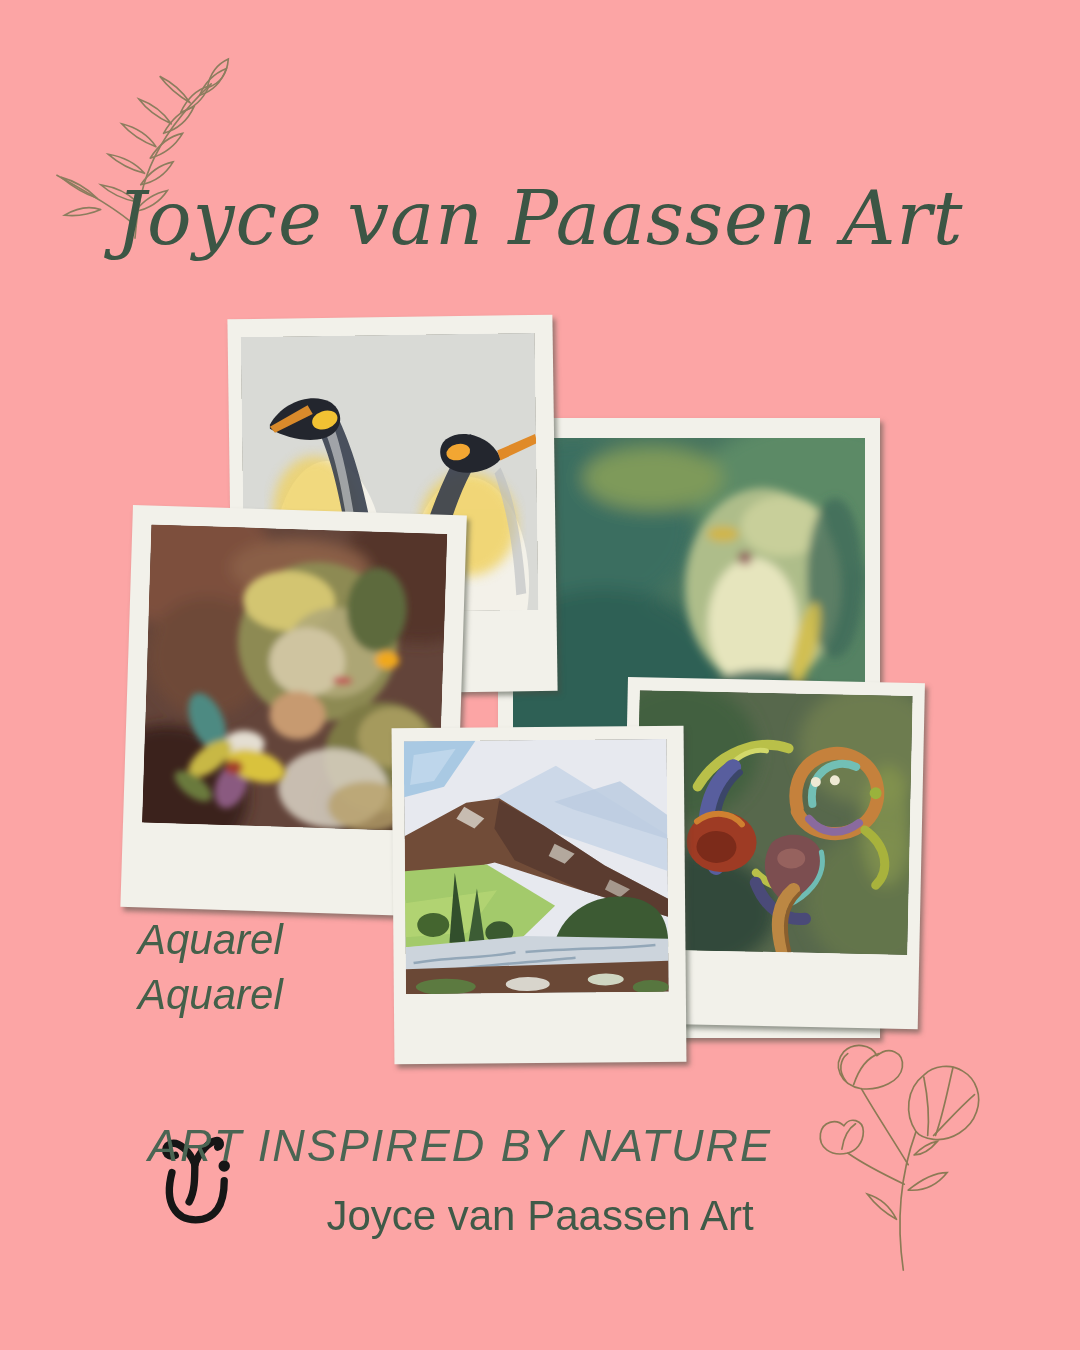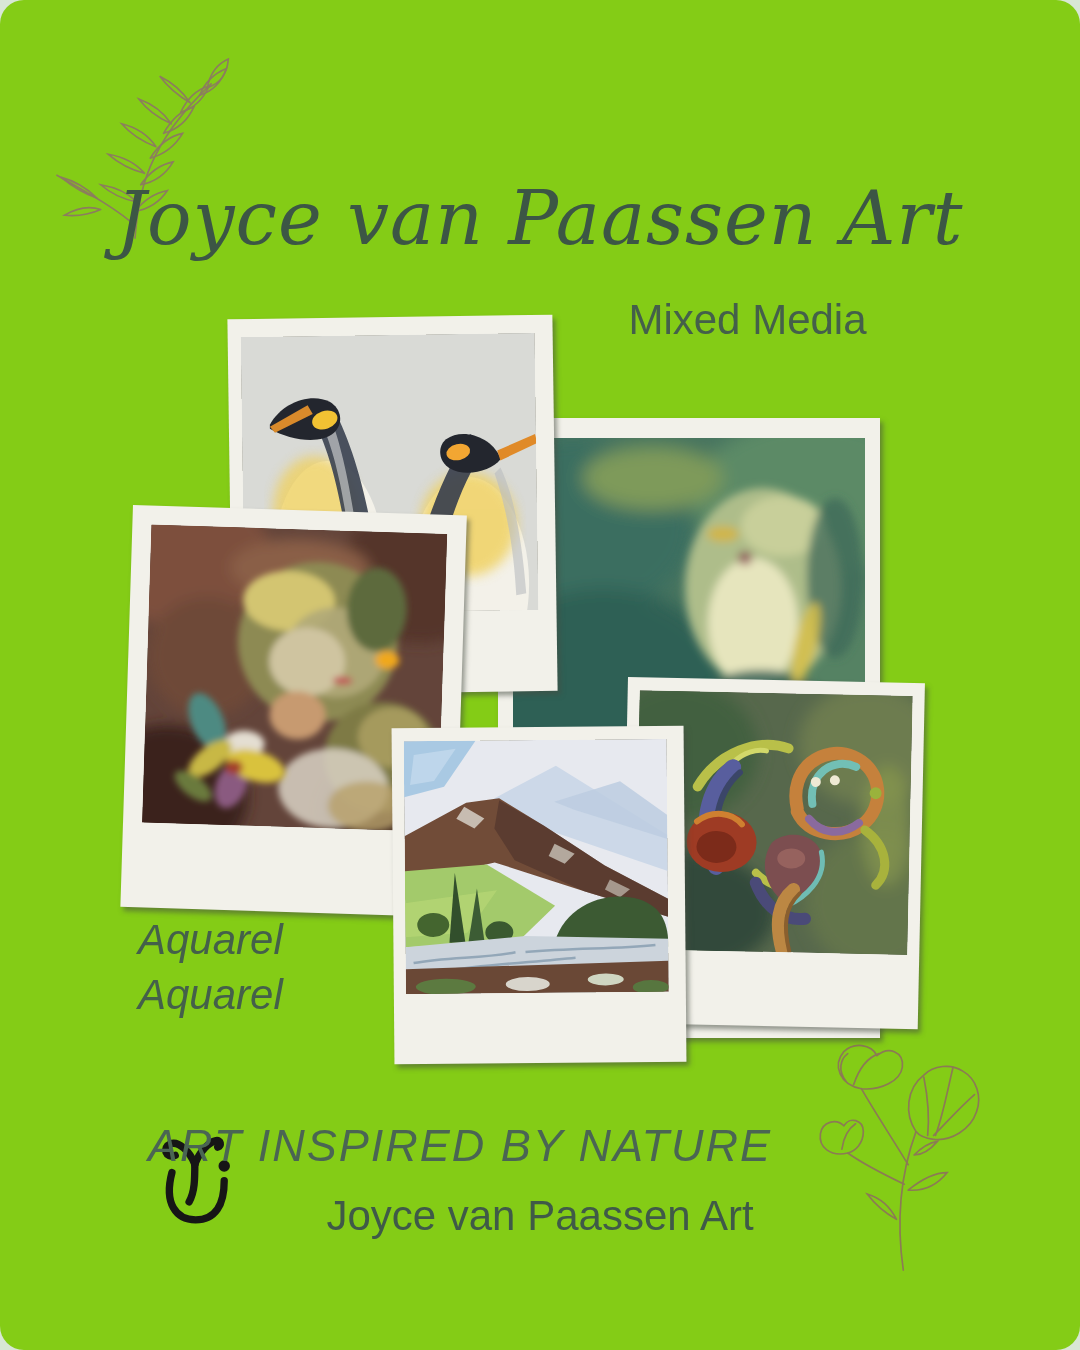--- a/index.html
+++ b/index.html
@@ -1,18 +1,18 @@
 <!DOCTYPE html>
 <html><head>
 <meta charset="utf-8">
 <style>
   html,body{margin:0;padding:0;}
   body{width:1080px;height:1350px;overflow:hidden;background:#d8e7d5;
        font-family:"Liberation Sans", sans-serif;}
-  .canvas{position:relative;width:1080px;height:1350px;background:#84cc16;overflow:hidden;border-radius:24px;}
+  .canvas{position:relative;width:1080px;height:1350px;background:#fca5a5;overflow:hidden;}
 
   .title{position:absolute;left:0;top:178px;width:1080px;text-align:center;
          font-family:"DejaVu Serif", cursive;font-style:italic;font-weight:normal;
          font-size:74px;line-height:1.1;color:#3c5645;margin:0;letter-spacing:1px;}
 
   .label-block{position:absolute;color:#44604a;font-size:42px;line-height:55px;}
   .mixed-media{left:545px;top:292px;width:405px;text-align:center;}
   .aquarel{left:138px;top:912px;width:320px;text-align:left;font-style:italic;}
 
   .polaroid{position:absolute;background:#f2f1ea;
@@ -65,21 +65,20 @@
     <path d="M122,112 Q100,104 86,88 Q110,94 122,112"></path>
     <path d="M110,140 Q88,134 72,120 Q96,124 110,140"></path>
     <path d="M102,170 Q80,166 64,152 Q88,156 102,170"></path>
     <path d="M60,166 Q44,150 22,144 Q42,160 60,166"></path>
     <path d="M64,178 Q46,186 26,184 Q46,172 64,178"></path>
   </svg>
 
   <h1 class="title">Joyce van Paassen Art</h1>
 
   <div class="label-block mixed-media">
-    <div>Mixed Media</div>
   </div>
 
   <div class="polaroid" id="pol-greenface">
     <div class="photo">
       <svg viewBox="0 0 352 510" preserveAspectRatio="none" aria-label="Mixed media painting of a pale face with ochre flower in green-teal tones">
         <defs>
             <filter id="b8">
               <feGaussianBlur stdDeviation="9"></feGaussianBlur>
             </filter>
               <filter id="b4">

